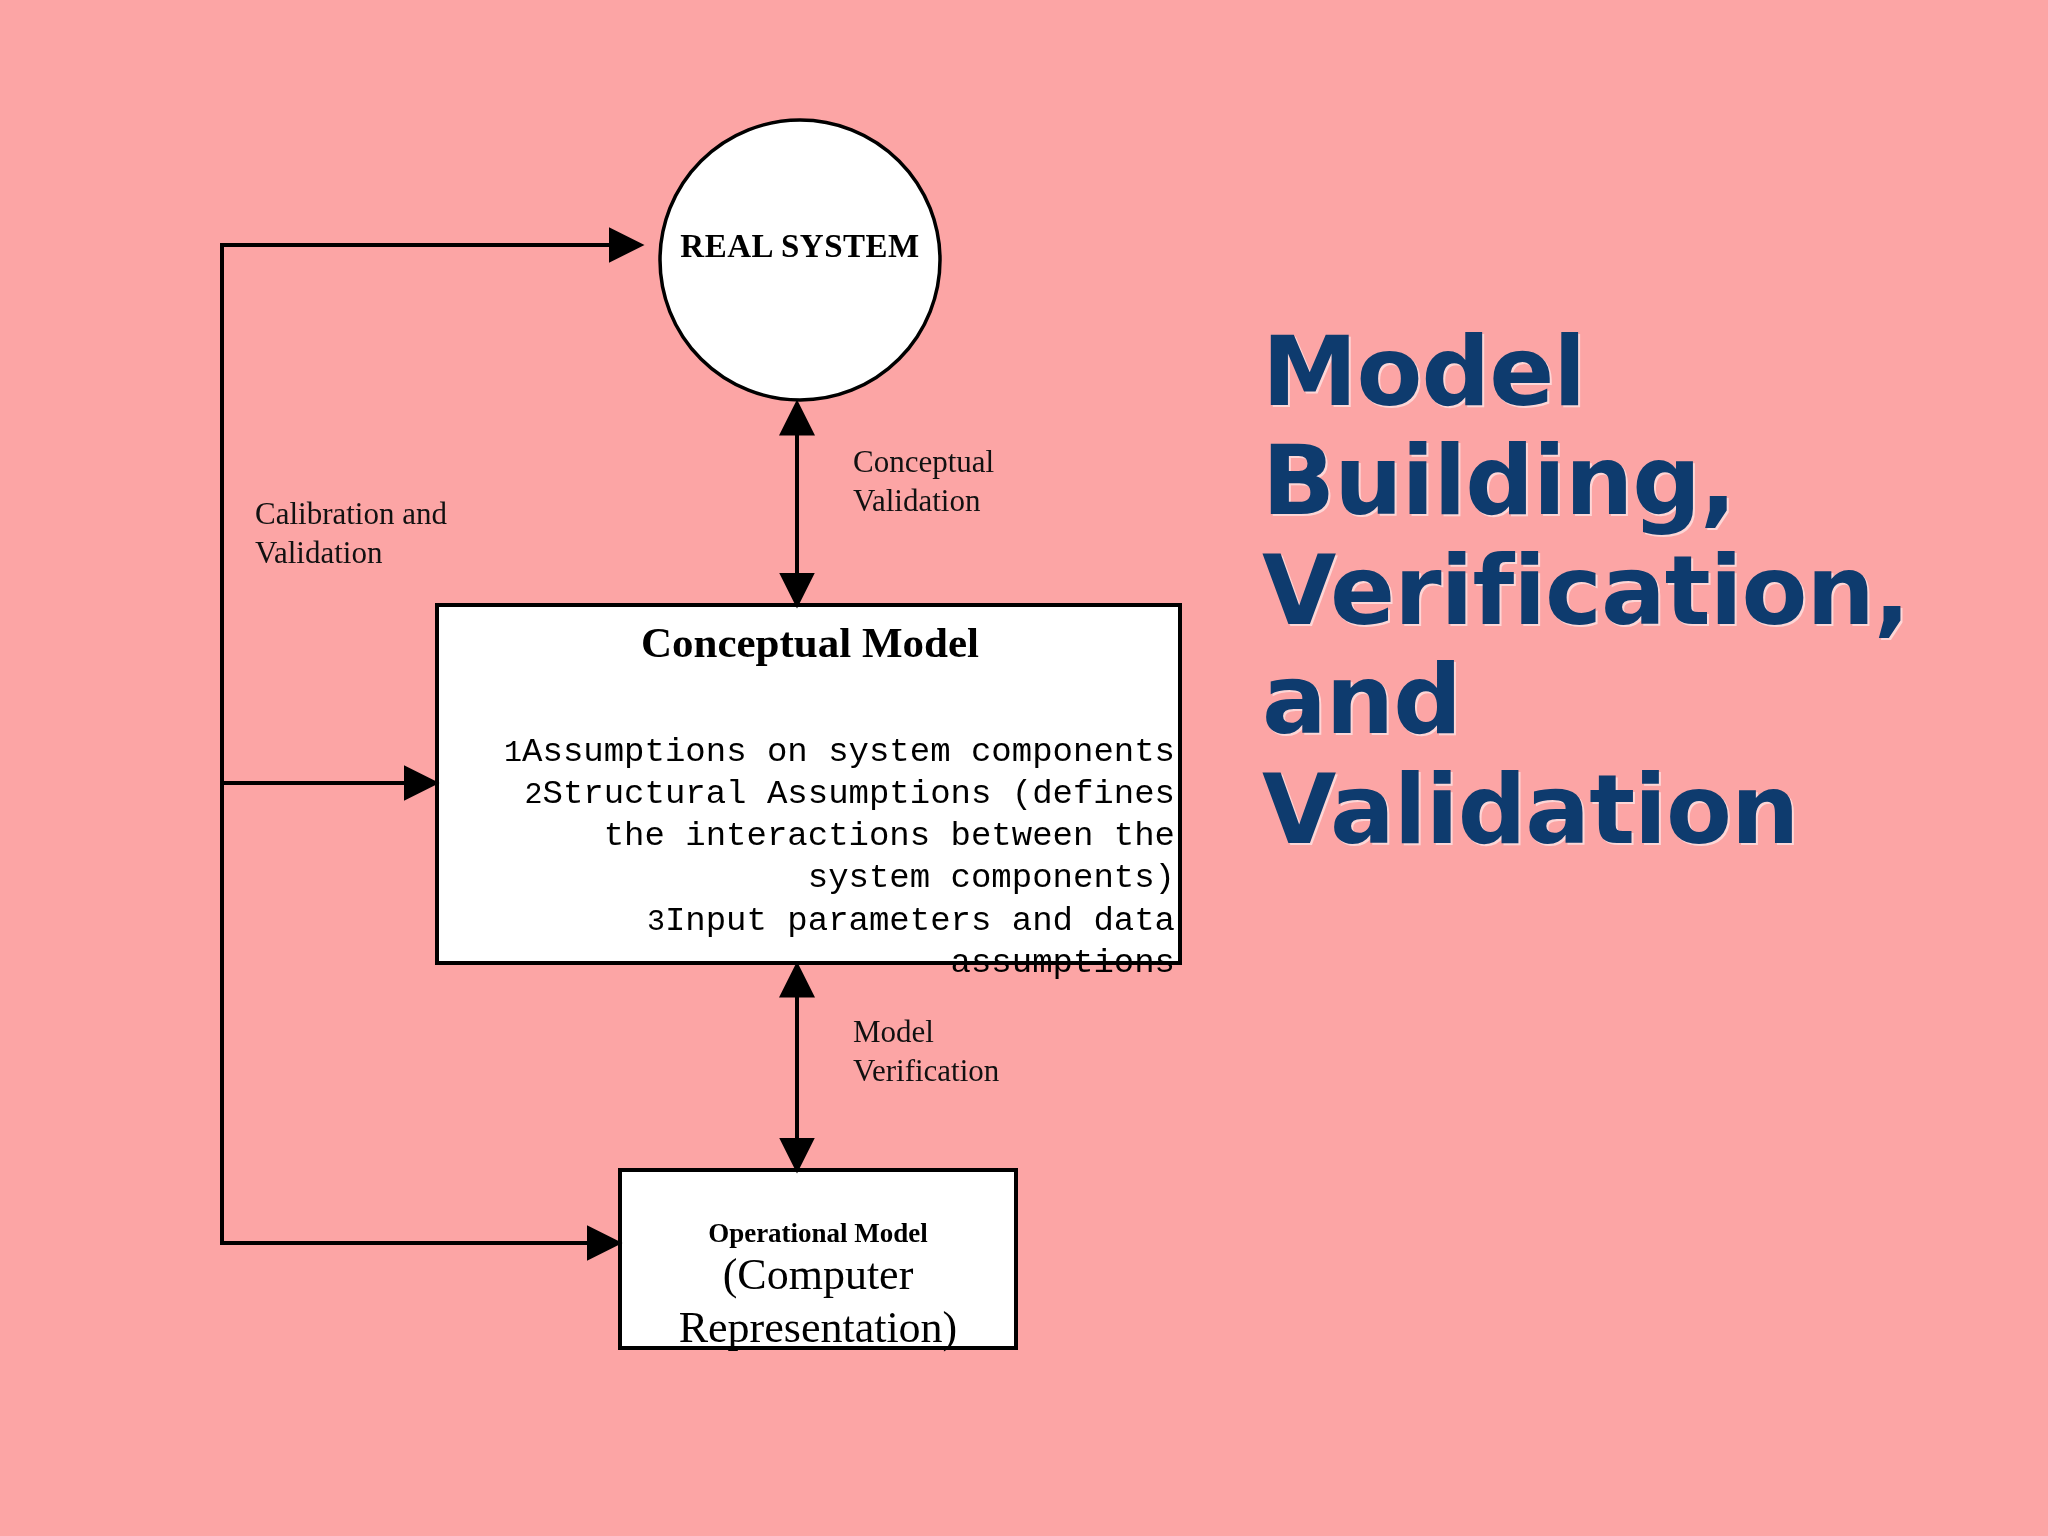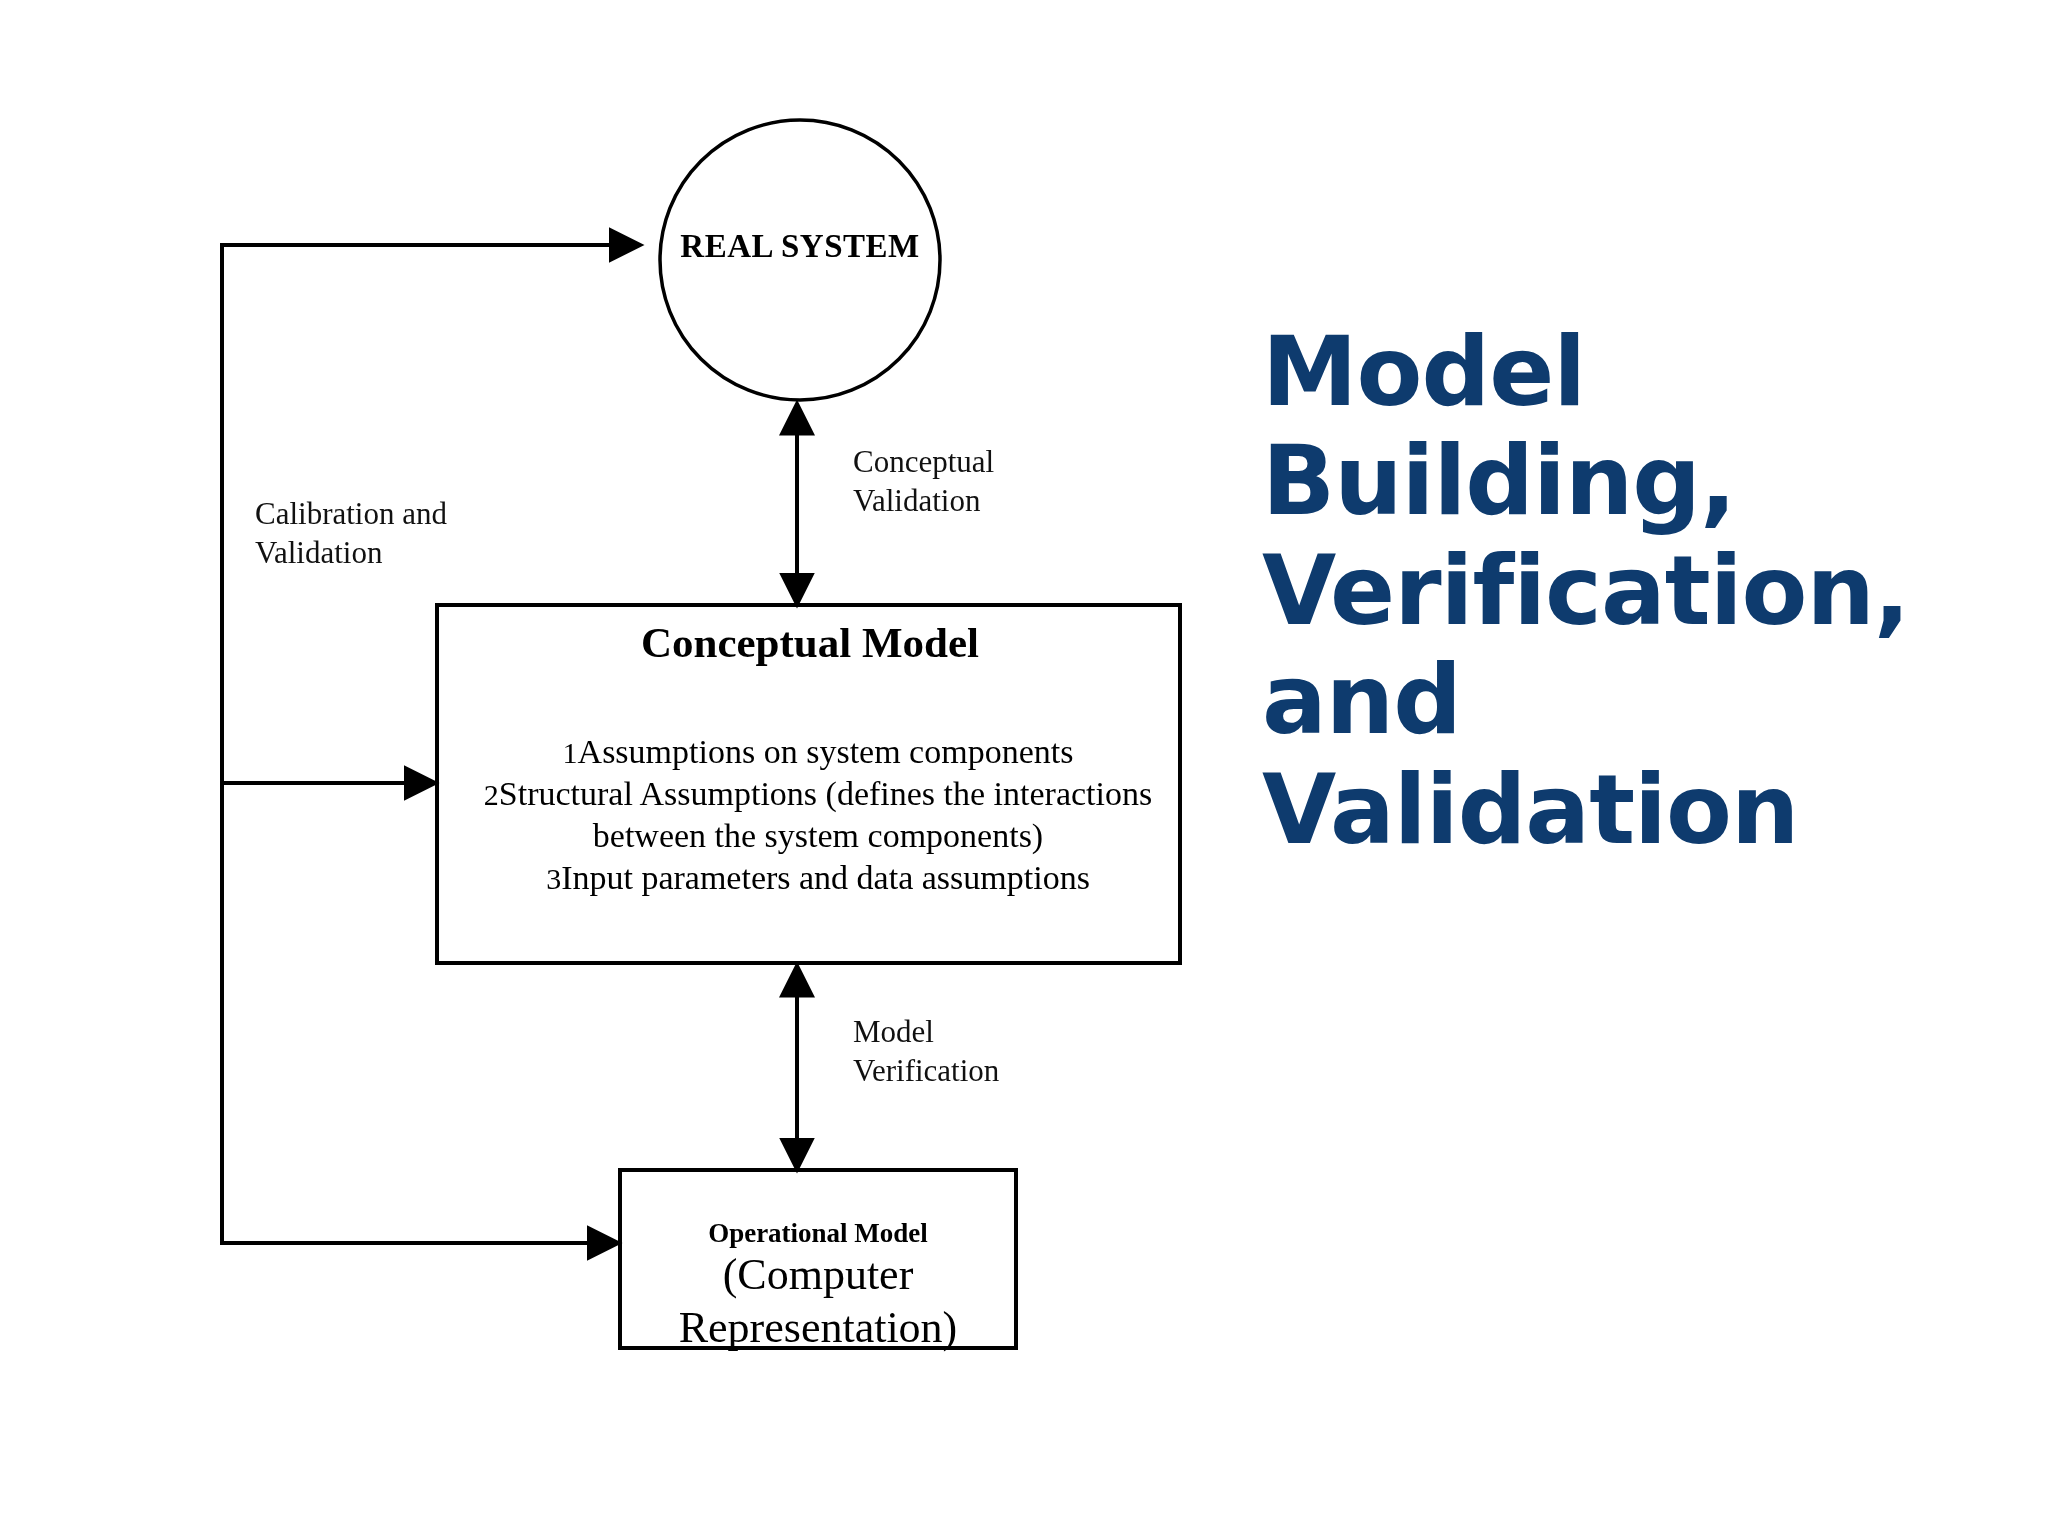--- a/index.html
+++ b/index.html
@@ -4,21 +4,21 @@
 <style>
   html, body {
     margin: 0;
     padding: 0;
     background: #eaeaea;
   }
   #slide {
     position: relative;
     width: 2048px;
     height: 1536px;
-    background: #ffffff;
+    background: #fca5a5;
     overflow: hidden;
     font-family: "Liberation Serif", "DejaVu Serif", serif;
   }
 
   
   #diagram-svg {
     position: absolute;
     left: 0;
     top: 0;
     width: 2048px;
@@ -50,22 +50,23 @@
   }
   #conceptual-title {
     text-align: center;
     font-weight: bold;
     font-size: 43px;
     margin-bottom: 64px;
   }
   .cm-line {
     font-size: 34px;
     line-height: 1.24;
-    text-align: center;
+    text-align: right;
     padding-left: 16px;
+    font-family: Liberation Mono, monospace;
   }
   .cm-num {
     font-size: 30px;
   }
 
   #operational-box-text {
     position: absolute;
     left: 628px;
     top: 1190px;
     width: 380px;

